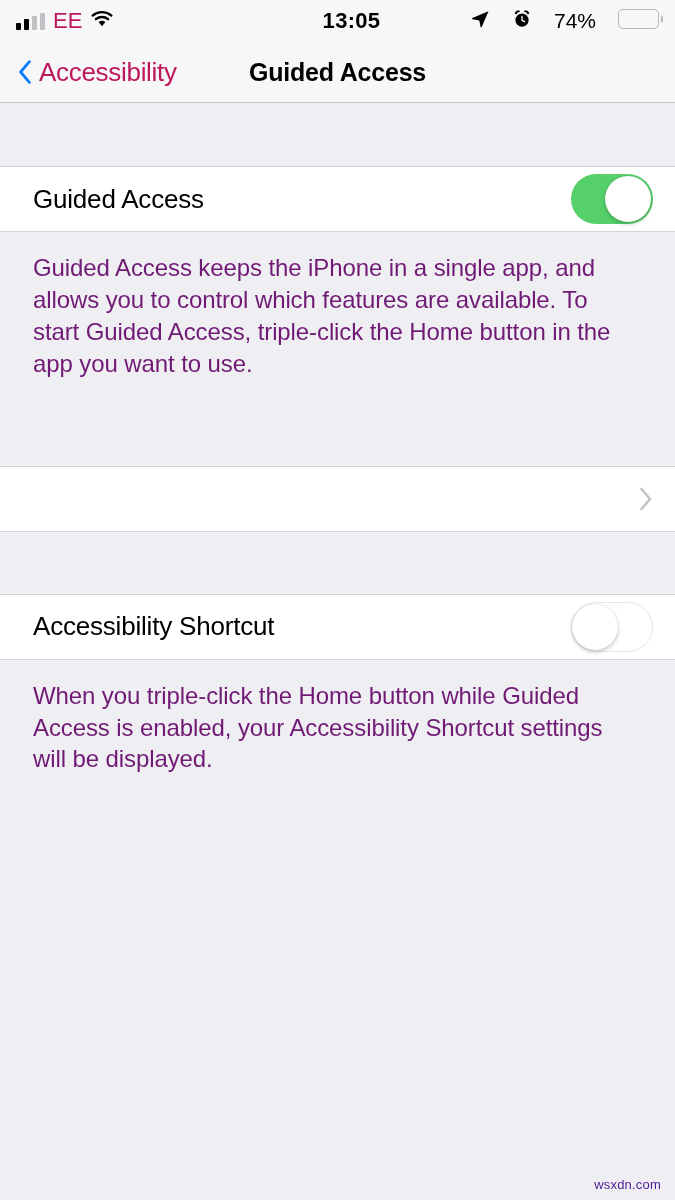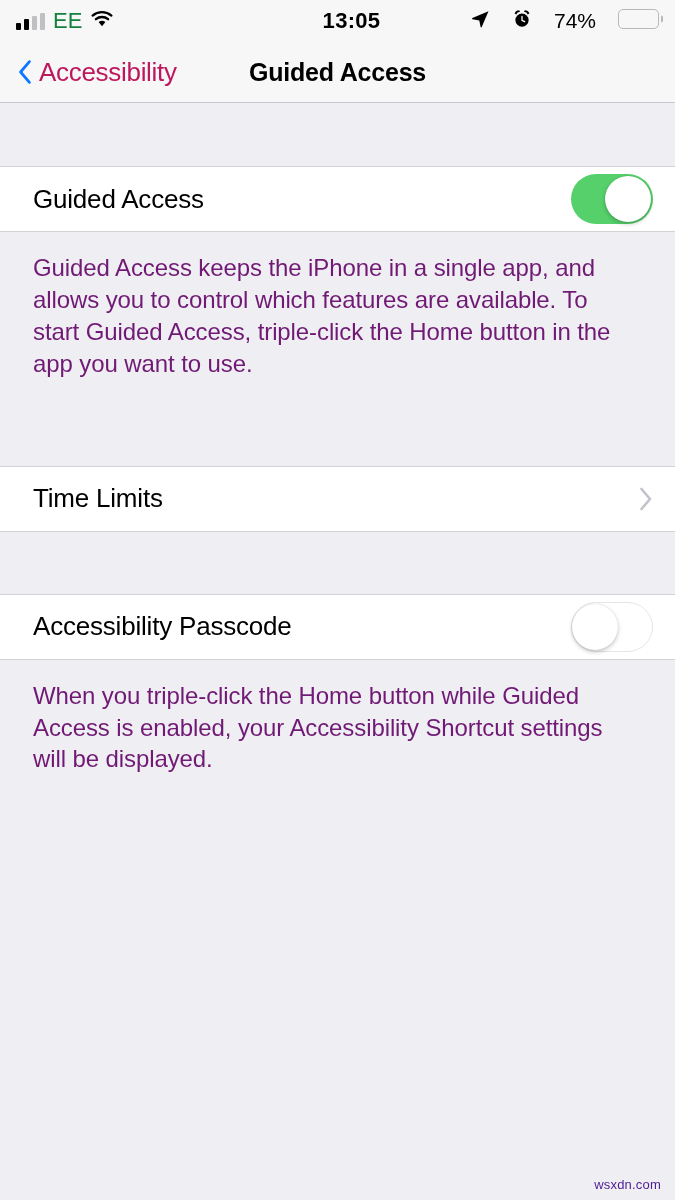--- a/index.html
+++ b/index.html
@@ -42,21 +42,21 @@
     width: 5px;
     background: #000;
     border-radius: 1px;
   }
   .signal-bars i.b1 { height: 7px; }
   .signal-bars i.b2 { height: 11px; }
   .signal-bars i.b3 { height: 14px; background: #c0c0c4; }
   .signal-bars i.b4 { height: 17px; background: #c0c0c4; }
   .carrier {
     font-size: 22px;
-    color: #15803d;
+    color: #be185d;
     letter-spacing: 0px;
     line-height: 1;
   }
   .wifi-icon { display: block; }
   .status-center {
     position: absolute;
     left: 16px; right: 0;
     text-align: center;
     font-size: 22px;
     font-weight: bold;
@@ -303,34 +303,33 @@
       </span>
     </span>
   </div>
 
   <div class="footer-text">Guided Access keeps the iPhone in a single app, and allows you to control which features are available. To start Guided Access, triple-click the Home button in the app you want to use.</div>
 
 
   <div class="gap gap-sm"></div>
 
   <div class="row">
-    <span class="row-label">Time Limits</span>
     <span class="row-accessory">
       <span>
         <svg class="chevron" width="14" height="24" viewBox="0 0 14 24">
           <path d="M2.5 2 L11 12 L2.5 22" stroke="#c3c2c8" stroke-width="2.6" fill="none" stroke-linecap="round" stroke-linejoin="round"></path>
         </svg>
       </span>
     </span>
   </div>
 
   <div class="gap gap-sm"></div>
 
   <div class="row">
-    <span class="row-label">Accessibility Passcode</span>
+    <span class="row-label">Accessibility Shortcut</span>
     <span class="row-accessory">
       <span class="switch off">
         <span class="knob"></span>
       </span>
     </span>
   </div>
 
   <div class="footer-text">When you triple-click the Home button while Guided Access is enabled, your Accessibility Shortcut settings will be displayed.</div>
 
   <div class="filler"></div>

